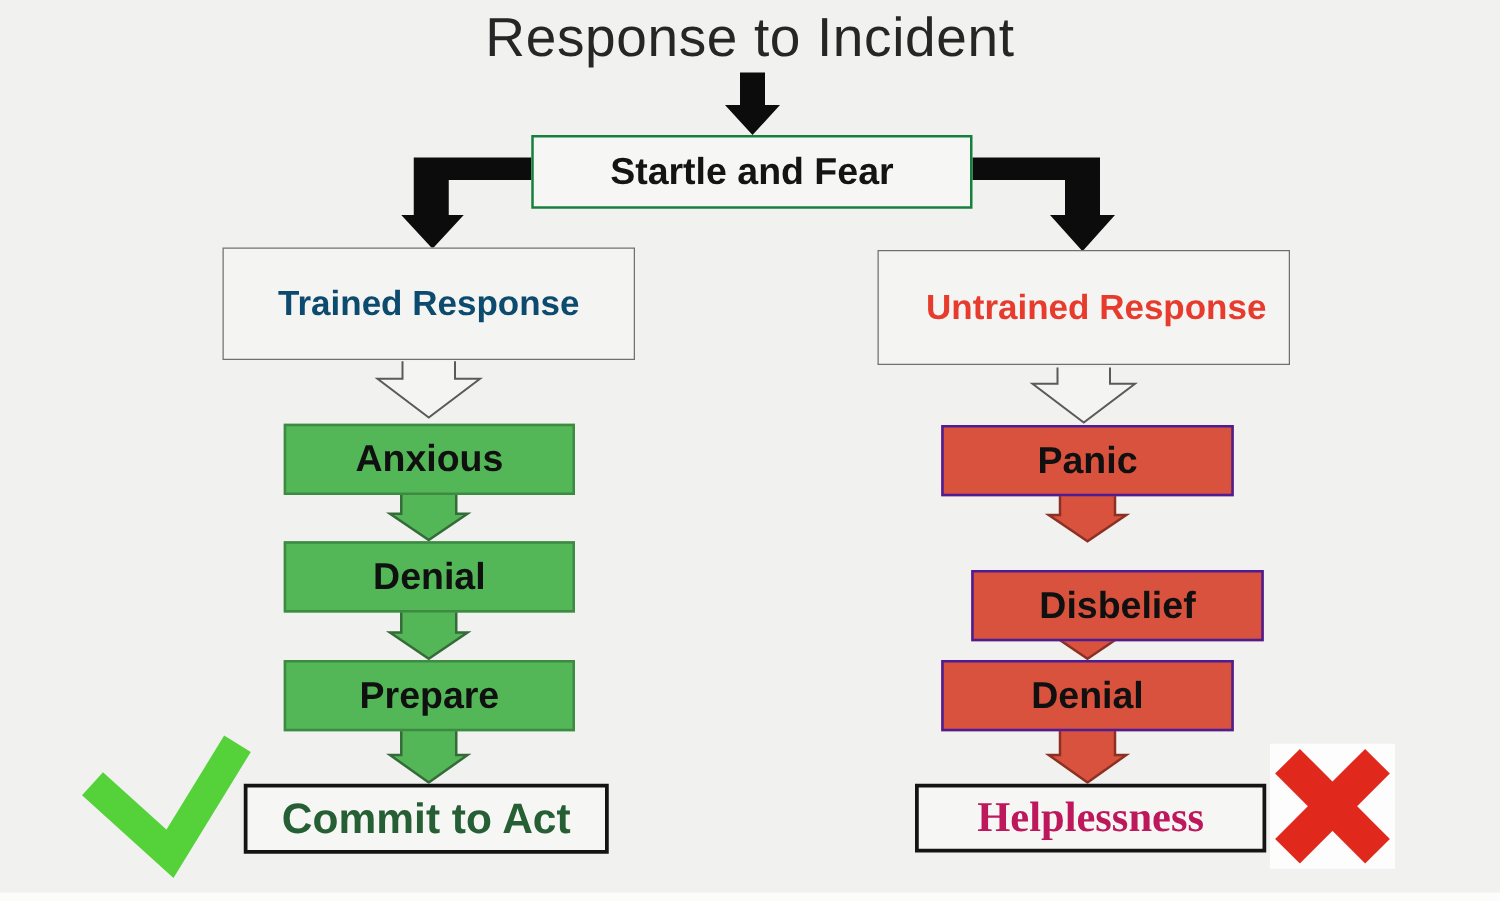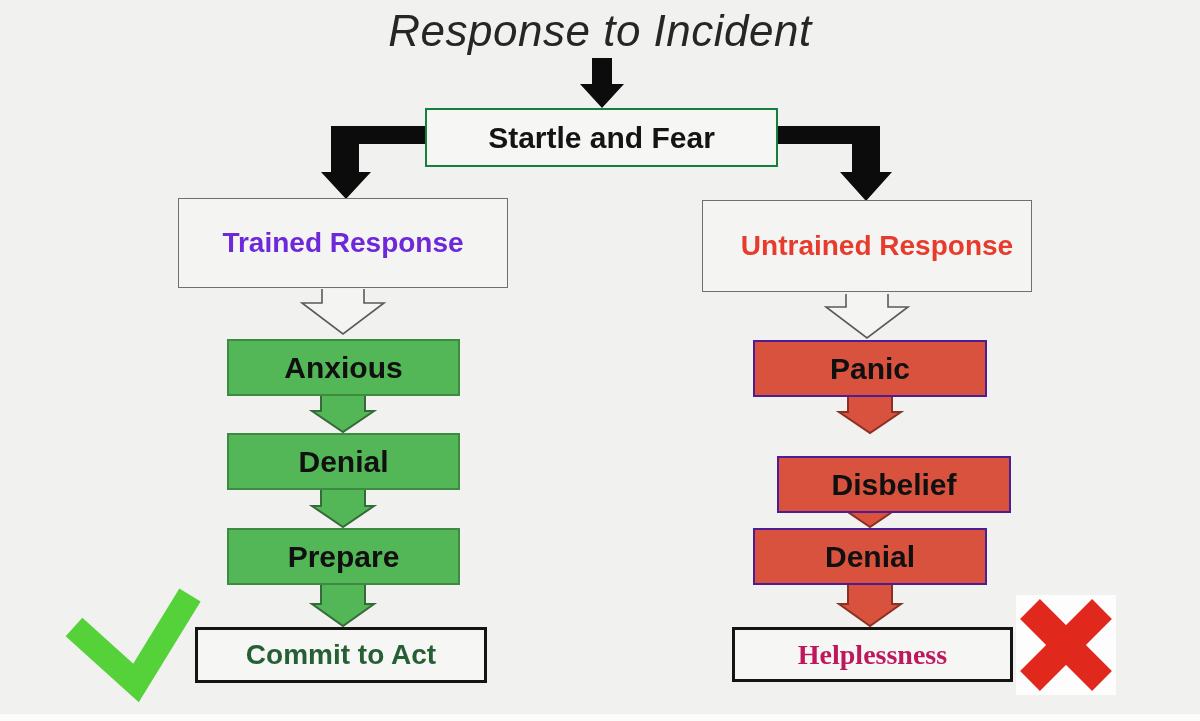--- a/index.html
+++ b/index.html
@@ -9,21 +9,20 @@
     background:#f1f1f0;
     overflow:hidden;
     font-family:"Liberation Sans",sans-serif;
   }
   .title{
     position:absolute;left:0;right:0;top:6px;
     text-align:center;
     font-size:44px;font-weight:400;
     color:#262626;
     letter-spacing:0.5px;
-    font-style:italic;
   }
   svg.layer{position:absolute;left:0;top:0;}
   .layer-bottom{z-index:1;}
   .layer-top{z-index:3;}
   .box{
     position:absolute;z-index:2;
     display:flex;align-items:center;justify-content:center;
     font-weight:bold;text-align:center;
     box-sizing:border-box;
   }
@@ -40,21 +39,21 @@
   .box-untrained{left:702px;top:200px;width:330px;height:92px;}
   .box-step{
     font-size:30px;color:#101010;
   }
   .step-green{left:227px;width:233px;height:57px;background:#53b757;border:2px solid #3e8a43;}
   .step-red{left:753px;width:234px;height:57px;background:#d8523e;border:2px solid #4c1d95;justify-content:center;}
   .row1g{top:339px;} .row2g{top:433px;} .row3g{top:528px;}
   .row1r{top:340px;} .row2r{top:456px;margin-left:24px;} .row3r{top:528px;}
   .box-outcome{
     background:#f6f6f5;border:3px solid #141414;
-    font-size:28px;
+    font-size:34px;
   }
   .box-commit{left:195px;top:627px;width:292px;height:56px;}
   .box-helpless{left:732px;top:627px;width:281px;height:55px;}
   .x-badge{
     position:absolute;z-index:2;
     left:1016px;top:595px;width:100px;height:100px;
     background:#fdfdfd;
     display:flex;align-items:center;justify-content:center;
   }
   .bottom-strip{
@@ -90,21 +89,21 @@
     </g>
 
     <polyline points="74,627 136,683 190,595" fill="none" stroke-width="25" stroke-linecap="butt" stroke-linejoin="miter" stroke="#55d23a"></polyline>
   </svg>
 
   <div class="box box-root">
     <span>Startle and Fear</span>
   </div>
 
   <div class="box box-header box-trained">
-    <span style="color: #6d28d9;">Trained Response</span>
+    <span style="color: #0c4a6e;">Trained Response</span>
   </div>
 
   <div class="box box-header box-untrained">
     <span style="color: rgb(231, 60, 45); margin-left: 20px;">Untrained Response</span>
   </div>
 
   <div class="box box-step step-green row1g">
     <span>Anxious</span>
   </div>
   <div class="box box-step step-green row2g">

